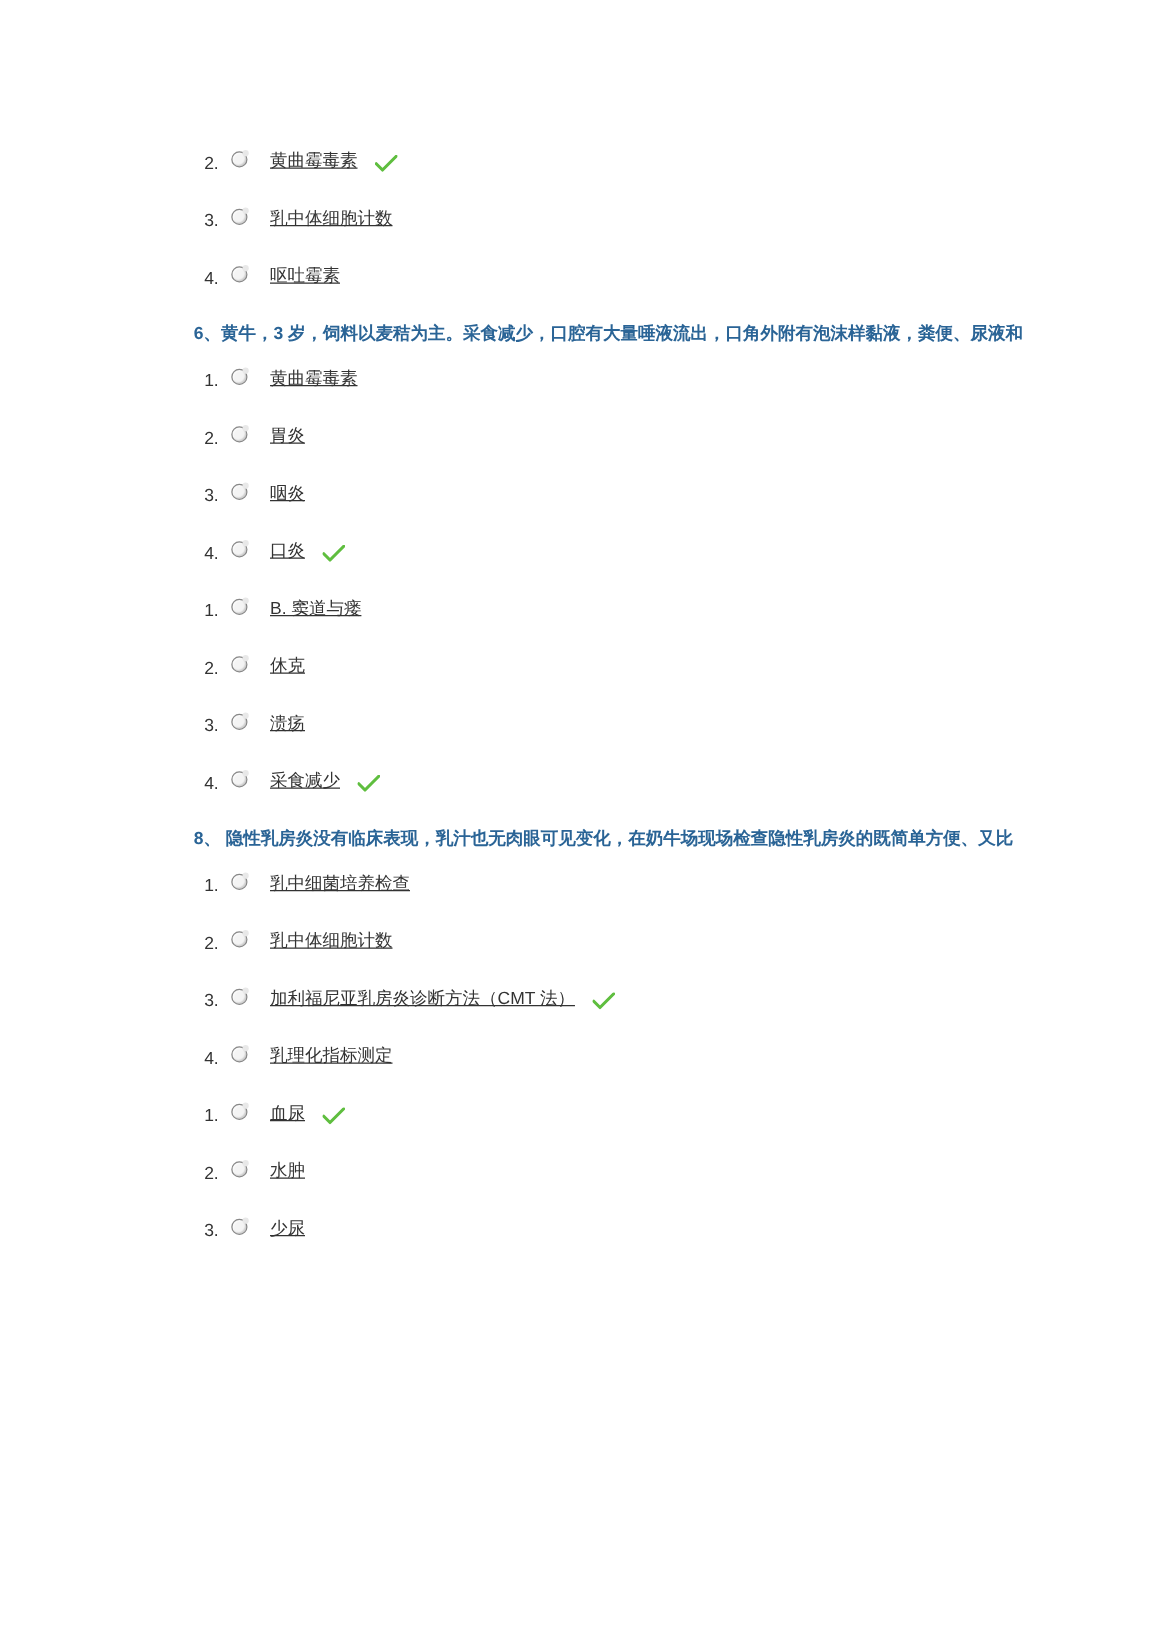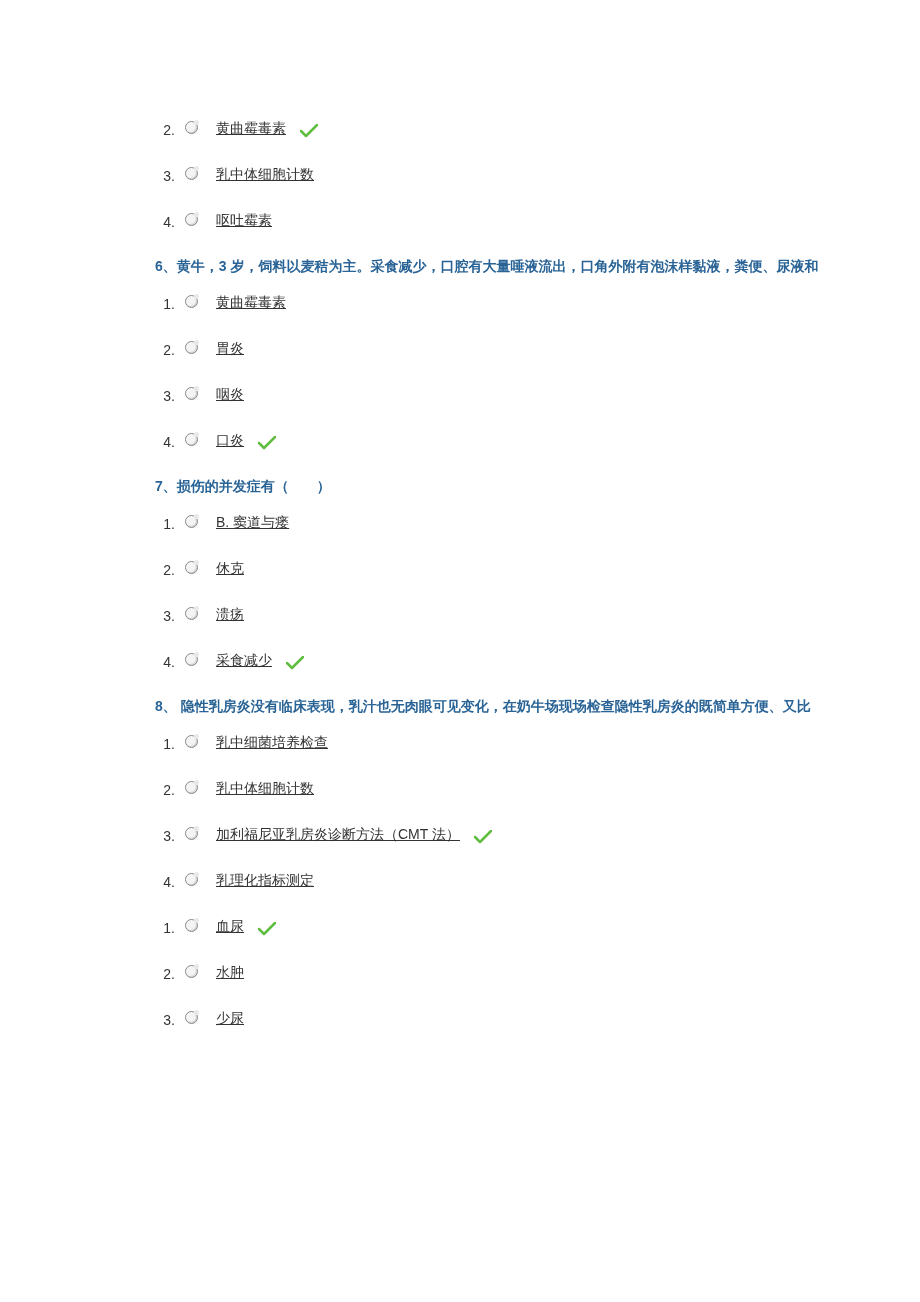--- a/index.html
+++ b/index.html
@@ -119,21 +119,20 @@
     <span class="opt-text">口炎</span>
     <span class="check">
         <svg viewBox="0 0 18 14">
           <path d="M1 7 L6 12 L17 1" stroke="#5fbe3f" stroke-width="2.5" fill="none" stroke-linecap="round" stroke-linejoin="round"></path>
         </svg>
       </span>
   </div>
 </div>
 
 <div class="q-block">
-  <div class="question-title">7、损伤的并发症有（　　）</div>
   <div class="option-row">
     <span class="opt-num">1.</span>
     <span class="radio"></span>
     <span class="opt-text">B. 窦道与瘘</span>
   </div>
   <div class="option-row">
     <span class="opt-num">2.</span>
     <span class="radio"></span>
     <span class="opt-text">休克</span>
   </div>

